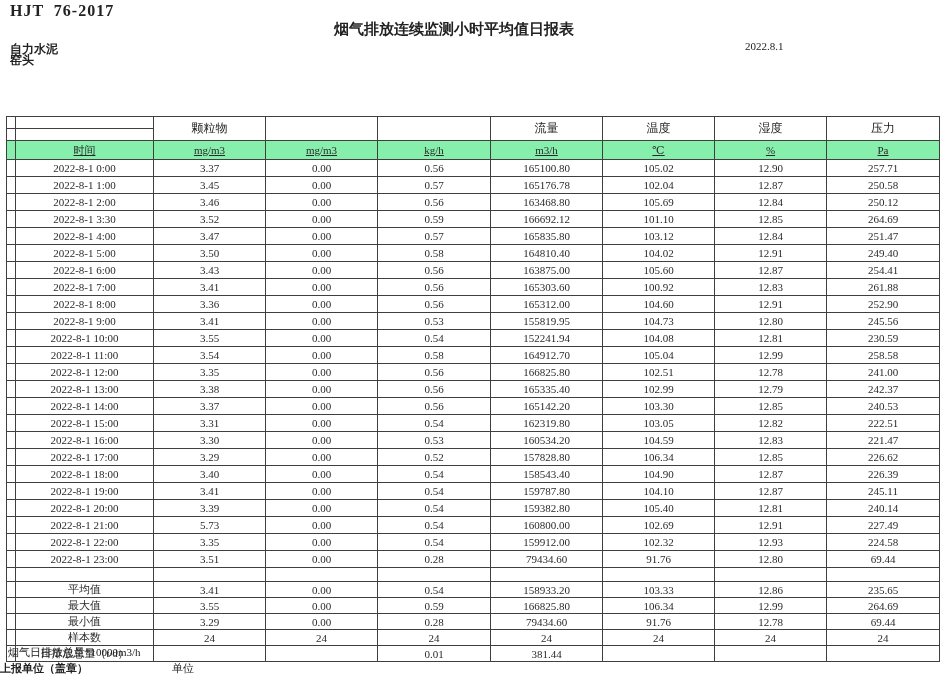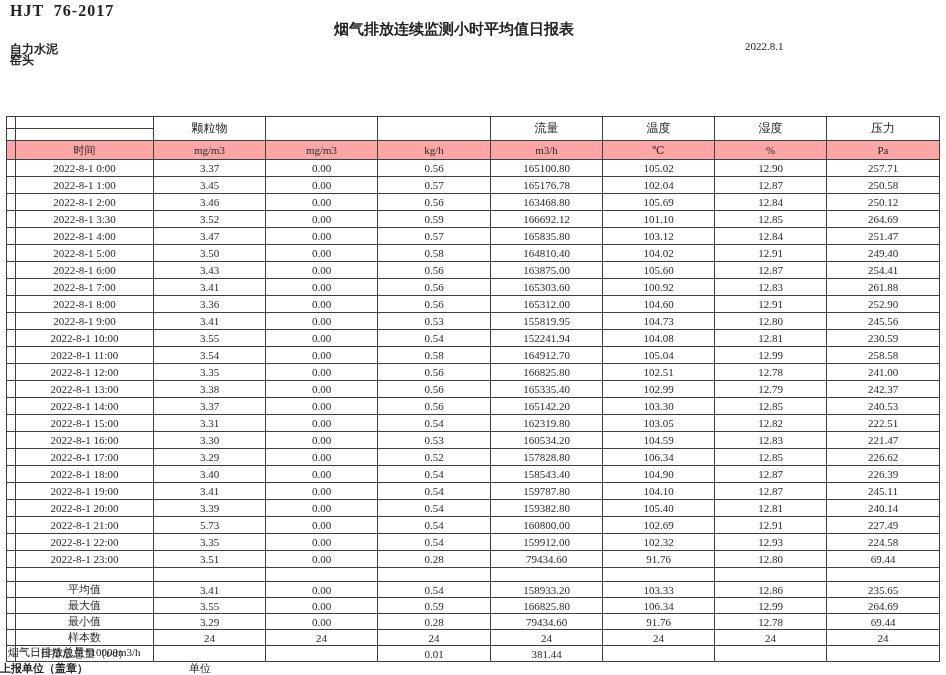--- a/index.html
+++ b/index.html
@@ -17,29 +17,29 @@
   table.report{
     position:absolute;left:6px;top:88px;border-collapse:collapse;table-layout:fixed;margin-top:28px;
   }
   table.report td{
     border:1px solid #3f3f3f;font-size:11px;text-align:center;vertical-align:middle;
     padding:0 2px;overflow:hidden;white-space:nowrap;color:#2a2a2a;
   }
   tr.h-sub td{height:11px;}
   tr.h-sub td.groupname{font-size:12px;color:#1d1d1d;}
   tr.h-green td{height:18px;font-size:11px;}
-  tr.h-green td{background:#fca5a5;}
+  tr.h-green td{background:#86efac;text-decoration:underline;}
   tr.data-row td{height:16px;}
   tr.spacer-row td{height:13px;}
   tr.summary-row td{height:15px;}
   td.left-label{text-align:left;padding-left:4px;}
 
   .footer-note{left:8px;top:645px;font-size:11px;}
   .footer-line2{left:0;top:661px;font-size:11px;font-weight:bold;}
-  .unit-label{position:absolute;left:189px;top:661px;font-size:11px;}
+  .unit-label{position:absolute;left:172px;top:661px;font-size:11px;}
 </style>
 </head>
 <body>
 
 <div class="abs doc-code">HJT  76-2017</div>
 <div class="abs title">烟气排放连续监测小时平均值日报表</div>
 <div class="abs report-date">2022.8.1</div>
 <div class="abs company">自力水泥</div>
 <div class="abs station">窑头</div>
 

